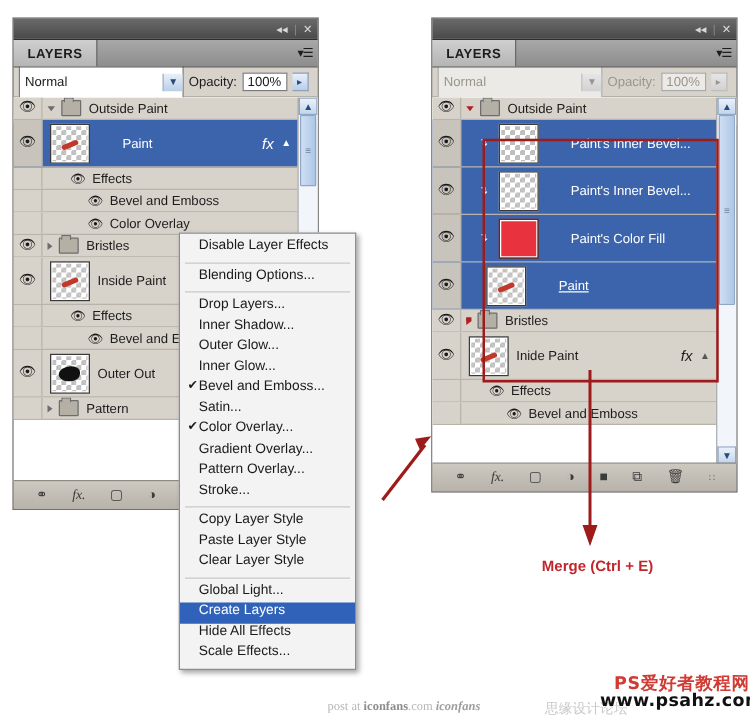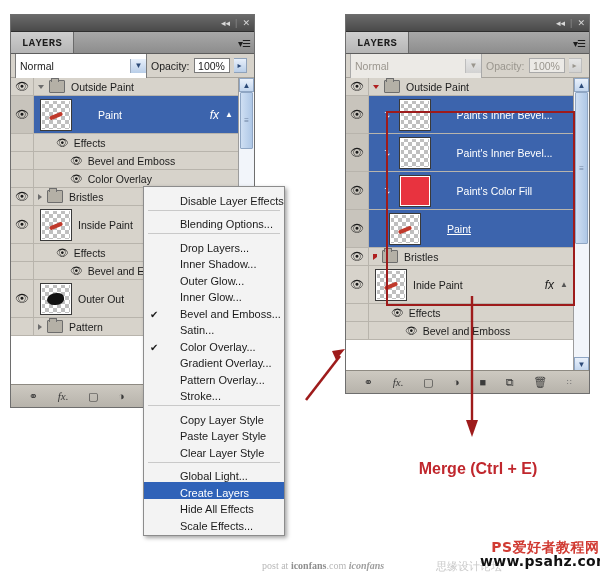--- a/index.html
+++ b/index.html
@@ -29,21 +29,20 @@
     height:21px;background:linear-gradient(#a8a8a8,#8d8d8d);
     border-bottom:1px solid #5d5d5d;
     display:flex;align-items:stretch;position:relative;
   }
   .tab{
     padding:0 11px;display:flex;align-items:center;
     font-size:10.5px;font-weight:bold;color:#1c1c1c;
     background:linear-gradient(#cfcfcf,#b5b5b5);
     border-right:1px solid #6a6a6a;
     letter-spacing:.4px;
-    font-family:Liberation Mono, monospace;
   }
   .tabfill{flex:1;}
   .tabmenu{
     position:absolute;right:4px;top:50%;transform:translateY(-50%);
     font-size:10px;color:#1c1c1c;letter-spacing:-1px;
   }
 
   
   .row{display:flex;align-items:center;height:23px;
     background:#d7d3cb;border-bottom:1px solid #a9a59d;padding:0 4px;gap:4px;}
@@ -158,31 +157,31 @@
   .dis .spin{background:linear-gradient(#e6e6e6,#d2d2d2);border-color:#bdbdbd;color:#9a968e;}
   .dis .lockicons{opacity:.42;}
 
   
   .ctxmenu{
     position:absolute;left:143px;top:186px;width:142px;
     background:#f3f3f3;border:1px solid #8c8c8c;
     box-shadow:2px 2px 4px rgba(0,0,0,.35);
     padding:3px 0;box-sizing:border-box;z-index:40;
   }
-  .mi{height:16.5px;display:flex;align-items:flex-end;padding-left:36px;
+  .mi{height:16.5px;display:flex;align-items:flex-start;padding-left:15px;
       font-size:11px;color:#1a1a1a;position:relative;white-space:nowrap;}
   .mi.hl{background:#2f62b8;color:#fff;}
   .mi .chk{position:absolute;left:6px;font-size:10px;}
   .msep{height:1px;background:#c9c9c9;margin:3px 4px;}
 
   
   .redbox{position:absolute;border:2px solid #9e1b1b;z-index:20;pointer-events:none;}
   .merge-label{
-    position:absolute;left:408px;top:460px;width:140px;text-align:center;
-    color:#c0272d;font-size:16px;font-weight:bold;
+    position:absolute;left:408px;top:446px;width:140px;text-align:center;
+    color:#c0272d;font-size:12px;font-weight:bold;
     font-family:"Liberation Sans",sans-serif;
   }
   svg.anno{position:absolute;left:0;top:0;width:600px;height:582px;pointer-events:none;z-index:30;}
 
   
   .wm-left{
     position:absolute;left:262px;top:560px;font-size:10px;color:#b7b7b7;
     font-family:Liberation Serif, serif;
   }
   .wm-left b{color:#8e8e8e;}

